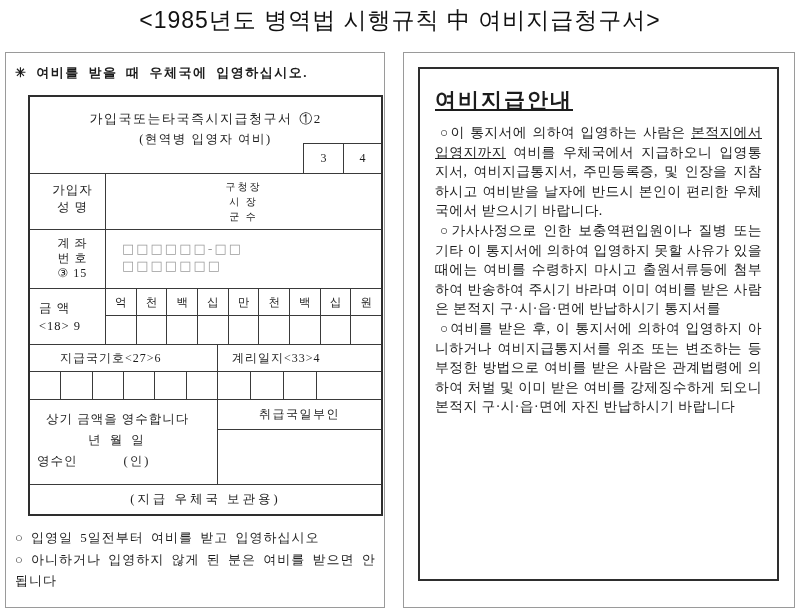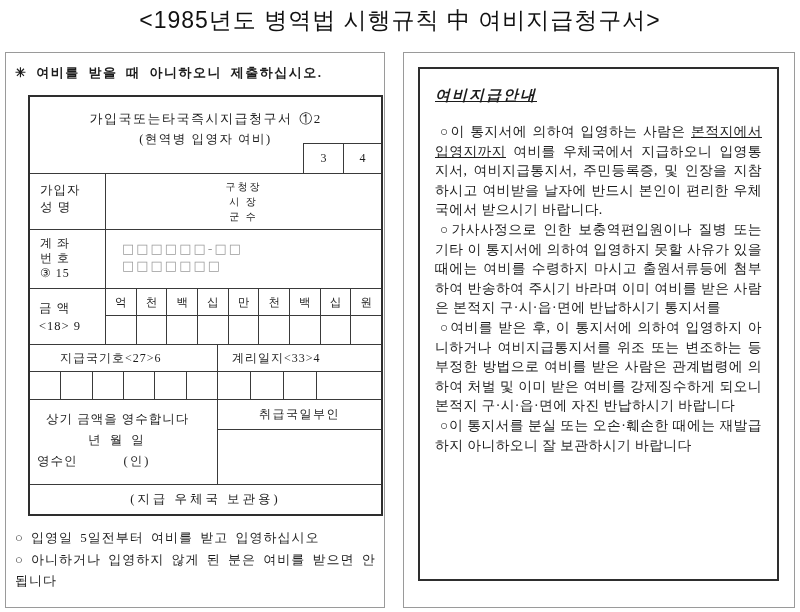--- a/index.html
+++ b/index.html
@@ -36,21 +36,21 @@
   }
   .form-box {
     position: absolute; left: 22px; top: 42px;
     width: 355px; height: 421px;
     border: 2px solid #2e2e2e;
     display: flex; flex-direction: column;
   }
   .frow { display: flex; flex-direction: row; border-top: 1.5px solid #3a3a3a; }
   .frow:first-child { border-top: none; }
   .fcell { border-left: 1.5px solid #3a3a3a; }
-  .fcell:first-child { border-left: none; }
+  .fcell:first-child { border-left: none; text-align: center; }
 
   .row-header { height: 76px; position: relative; }
   .form-title-l1 {
     text-align: center; margin-top: 13px;
     font-size: 13px; letter-spacing: 1.5px; word-spacing: 2px;
   }
   .form-title-l2 {
     text-align: center; margin-top: 3px;
     font-size: 12.5px; letter-spacing: 1.5px;
   }
@@ -127,42 +127,41 @@
   .bullet-notes div { margin-bottom: 1px; }
 
   
   .guide-box {
     position: absolute; left: 14px; top: 14px;
     width: 361px; height: 514px;
     border: 2px solid #2e2e2e;
     padding: 17px 15px 0 15px;
   }
   .guide-heading {
-    font-size: 15px; font-weight: bold; letter-spacing: 2px;
+    font-size: 21px; font-weight: bold; letter-spacing: 2px;
     text-decoration: underline;
-    margin-bottom: 17px;
-    font-style: italic;
+    margin-bottom: 9px;
   }
   .guide-box p {
     font-size: 13.8px; line-height: 19.6px;
     text-align: justify; letter-spacing: 0.4px;
     text-indent: 5px;
   }
   .u { text-decoration: underline; }
 </style>
 </head>
 <body>
 
 <div class="page">
 
   <div class="doc-title">&lt;1985년도 병역법 시행규칙 中 여비지급청구서&gt;</div>
 
   <div class="panel panel-left">
 
-    <div class="submit-note">✳ 여비를 받을 때 아니하오니 제출하십시오.</div>
+    <div class="submit-note">✳ 여비를 받을 때 우체국에 입영하십시오.</div>
 
     <div class="form-box">
 
       <div class="frow row-header">
         <div style="flex:1">
           <div class="form-title-l1">가입국또는타국즉시지급청구서  ①2</div>
           <div class="form-title-l2">(현역병 입영자 여비)</div>
         </div>
         <div class="corner-boxes">
           <div class="corner-box">3</div>
@@ -271,17 +270,16 @@
     </div>
 
   </div>
 
   <div class="panel panel-right">
     <div class="guide-box">
       <div class="guide-heading">여비지급안내</div>
       <p><span>○이 통지서에 의하여 입영하는 사람은 </span><span class="u">본적지에서 입영지까지</span><span> 여비를 우체국에서 지급하오니 입영통지서, 여비지급통지서, 주민등록증, 및 인장을 지참하시고 여비받을 날자에 반드시 본인이 편리한 우체국에서 받으시기 바랍니다.</span></p>
       <p>○가사사정으로 인한 보충역편입원이나 질병 또는 기타 이 통지서에 의하여 입영하지 못할 사유가 있을 때에는 여비를 수령하지 마시고 출원서류등에 첨부하여 반송하여 주시기 바라며 이미 여비를 받은 사람은 본적지 구·시·읍·면에 반납하시기 통지서를</p>
       <p>○여비를 받은 후, 이 통지서에 의하여 입영하지 아니하거나 여비지급통지서를 위조 또는 변조하는 등 부정한 방법으로 여비를 받은 사람은 관계법령에 의하여 처벌 및 이미 받은 여비를 강제징수하게 되오니 본적지 구·시·읍·면에 자진 반납하시기 바랍니다</p>
-      <p>○이 통지서를 분실 또는 오손·훼손한 때에는 재발급하지 아니하오니 잘 보관하시기 바랍니다</p>
     </div>
   </div>
 
 </div>
 
 </body></html>

